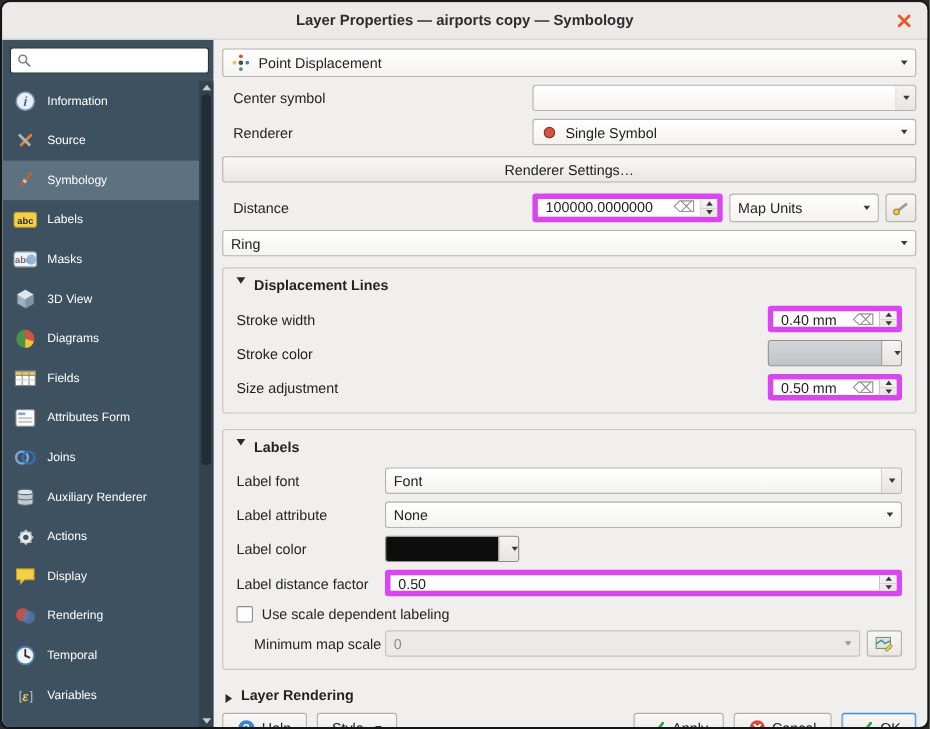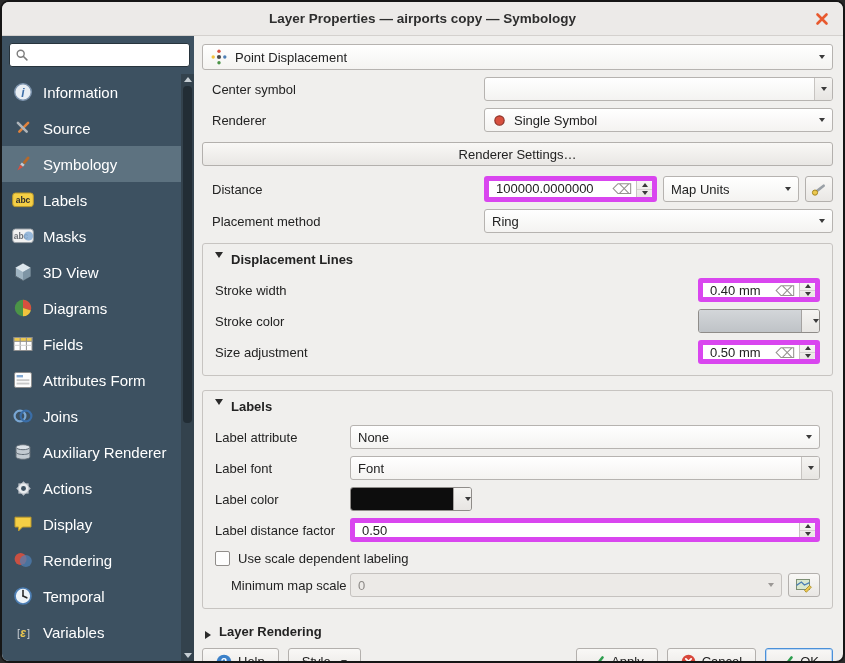--- a/index.html
+++ b/index.html
@@ -28,21 +28,21 @@
   .search-row{ padding:7px 4px 7px 7px; }
   .search-box{ height:24px; background:#fff; border:1px solid #27343d; border-radius:3px;
     display:flex; align-items:center; gap:4px; padding:0 5px; }
   .search-box input{ flex:1; min-width:0; border:none; outline:none; background:transparent; font:inherit; }
   .sidebar-main{ flex:1; display:flex; min-height:0; }
   .nav-list{ flex:1; overflow:hidden; }
   .nav-item{ height:36px; display:flex; align-items:center; gap:9px; padding:0 4px 0 10px;
     color:#ffffff; cursor:pointer; white-space:nowrap; }
   .nav-item.sel{ background:#5d7280; }
   .nav-ico{ width:22px; height:22px; flex:0 0 auto; display:flex; align-items:center; justify-content:center; }
-  .nav-lbl{ font-size:15px; }
+  .nav-lbl{ font-size:11px; }
   .nav-item.partial{ height:13px; overflow:hidden; align-items:flex-start; padding-top:3px; }
 
   
   .scrollbar{ width:13px; flex:0 0 auto; background:#33424d; display:flex; flex-direction:column; align-items:center; padding:3px 0; }
   .sb-up{ width:0;height:0;border-left:4px solid transparent;border-right:4px solid transparent;border-bottom:5px solid #c6ced4; margin-bottom:4px;}
   .sb-down{ width:0;height:0;border-left:4px solid transparent;border-right:4px solid transparent;border-top:5px solid #c6ced4; margin-top:auto;}
   .sb-thumb{ width:9px; height:58%; background:#222d35; border-radius:4px; }
 
   
   .content{ flex:1; min-width:0; display:flex; flex-direction:column; padding:8px 10px 8px 8px; }
@@ -409,21 +409,20 @@
           <div class="tool-btn" style="height:26px;">
             <svg width="18" height="18" viewBox="0 0 18 18">
                 <rect x="3" y="8" width="13" height="2.6" rx="1.3" transform="rotate(-38 9 9)" fill="#9aa0a6"></rect>
                 <circle cx="5" cy="12.6" r="2.6" fill="#ecc84f" stroke="#a5871f"></circle>
               </svg>
           </div>
         </div>
       </div>
 
       <div class="row">
-        <div class="lbl w1">Placement method</div>
         <div class="ctrl">
           <div class="combo grow">
             <span class="combo-txt">Ring</span>
             <span class="c-arrow"></span>
           </div>
         </div>
       </div>
 
       <div class="group">
         <div class="group-title">
@@ -474,37 +473,37 @@
         </div>
       </div>
 
       <div class="group">
         <div class="group-title">
           <span class="tri-down"></span>
           <span>Labels</span>
         </div>
 
         <div class="row">
-          <div class="lbl w2">Label attribute</div>
-          <div class="ctrl">
-            <div class="combo grow">
-              <span class="combo-txt">None</span>
-              <span class="c-arrow"></span>
-            </div>
-          </div>
-        </div>
-
-        <div class="row">
           <div class="lbl w2">Label font</div>
           <div class="ctrl">
             <div class="combo grow">
               <span class="combo-txt">Font</span>
               <span class="arrow-sect">
                   <span class="c-arrow"></span>
                 </span>
+            </div>
+          </div>
+        </div>
+
+        <div class="row">
+          <div class="lbl w2">Label attribute</div>
+          <div class="ctrl">
+            <div class="combo grow">
+              <span class="combo-txt">None</span>
+              <span class="c-arrow"></span>
             </div>
           </div>
         </div>
 
         <div class="row">
           <div class="lbl w2">Label color</div>
           <div class="color-split w120">
             <span class="swatch black"></span>
             <span class="arrow-part">
                 <span class="c-arrow"></span>

